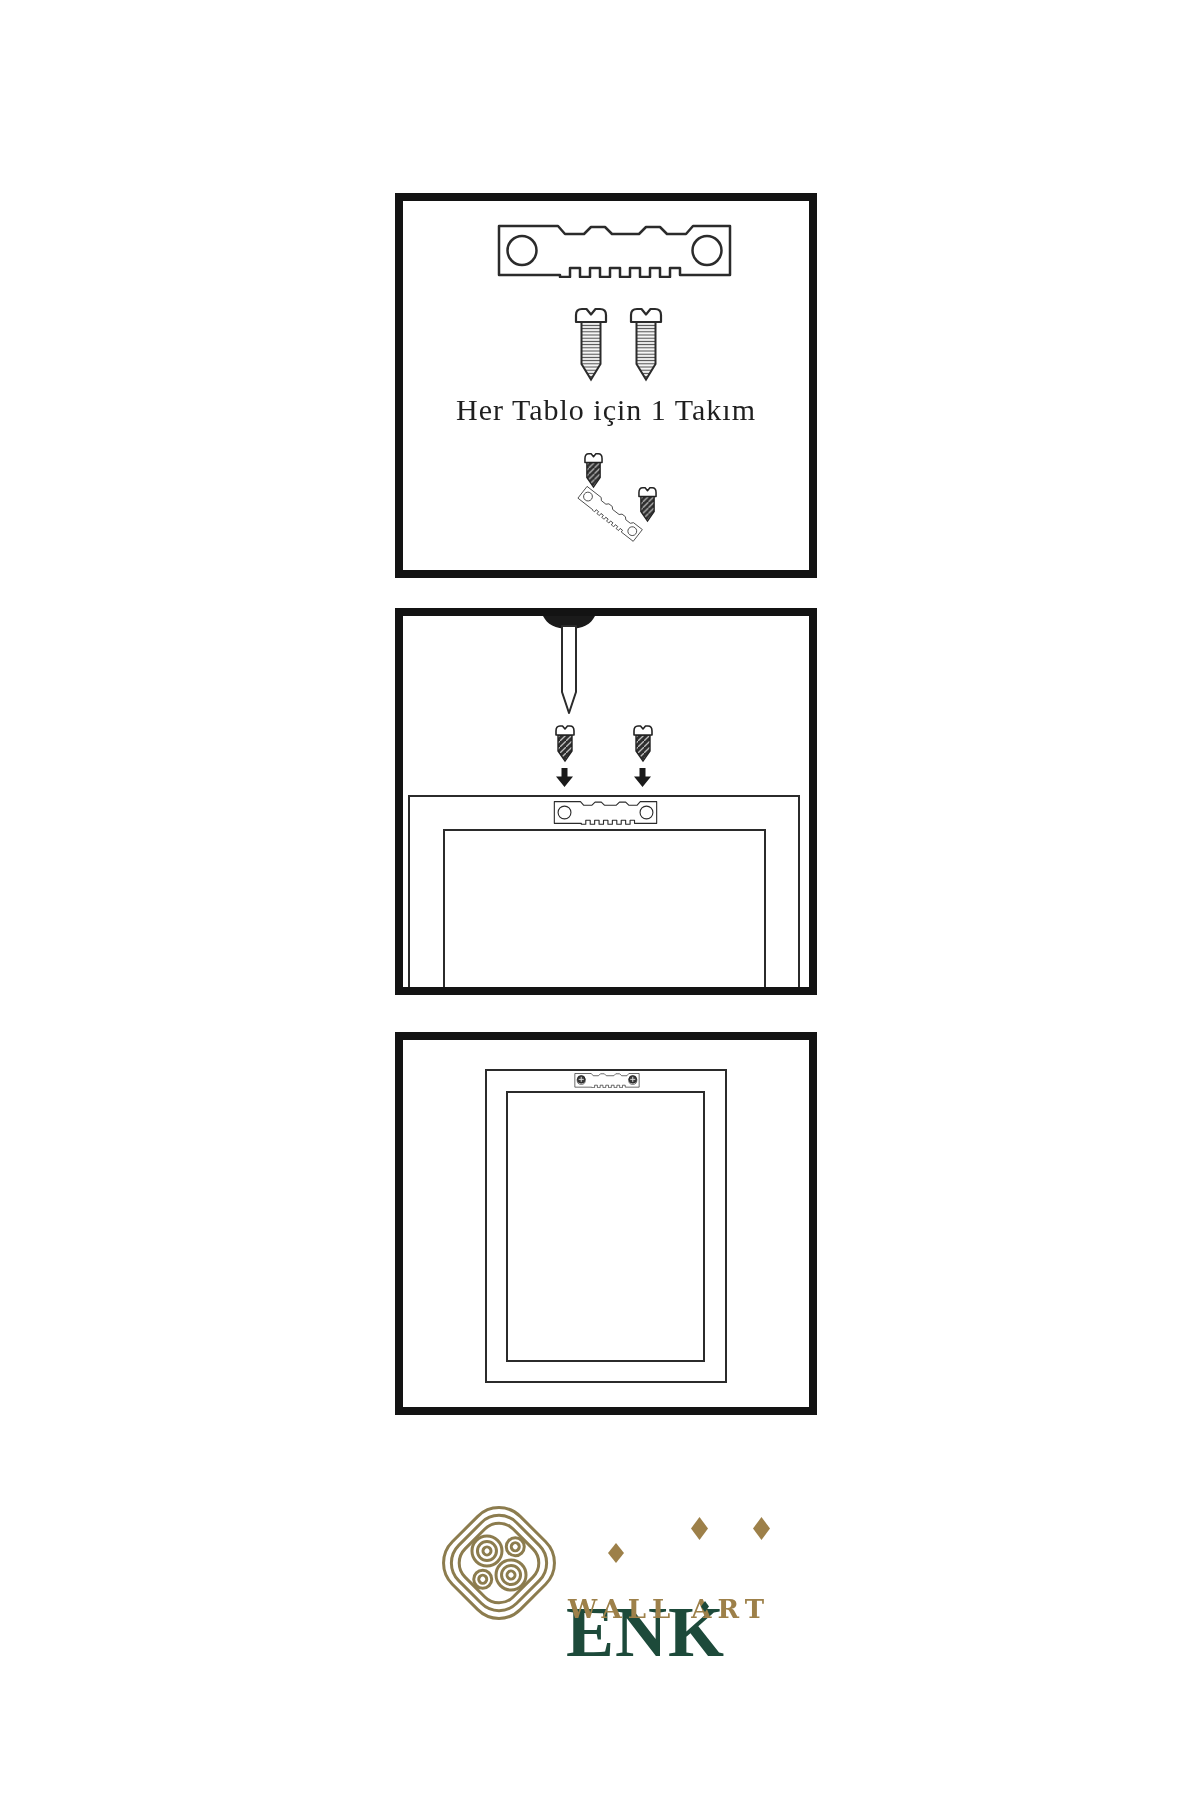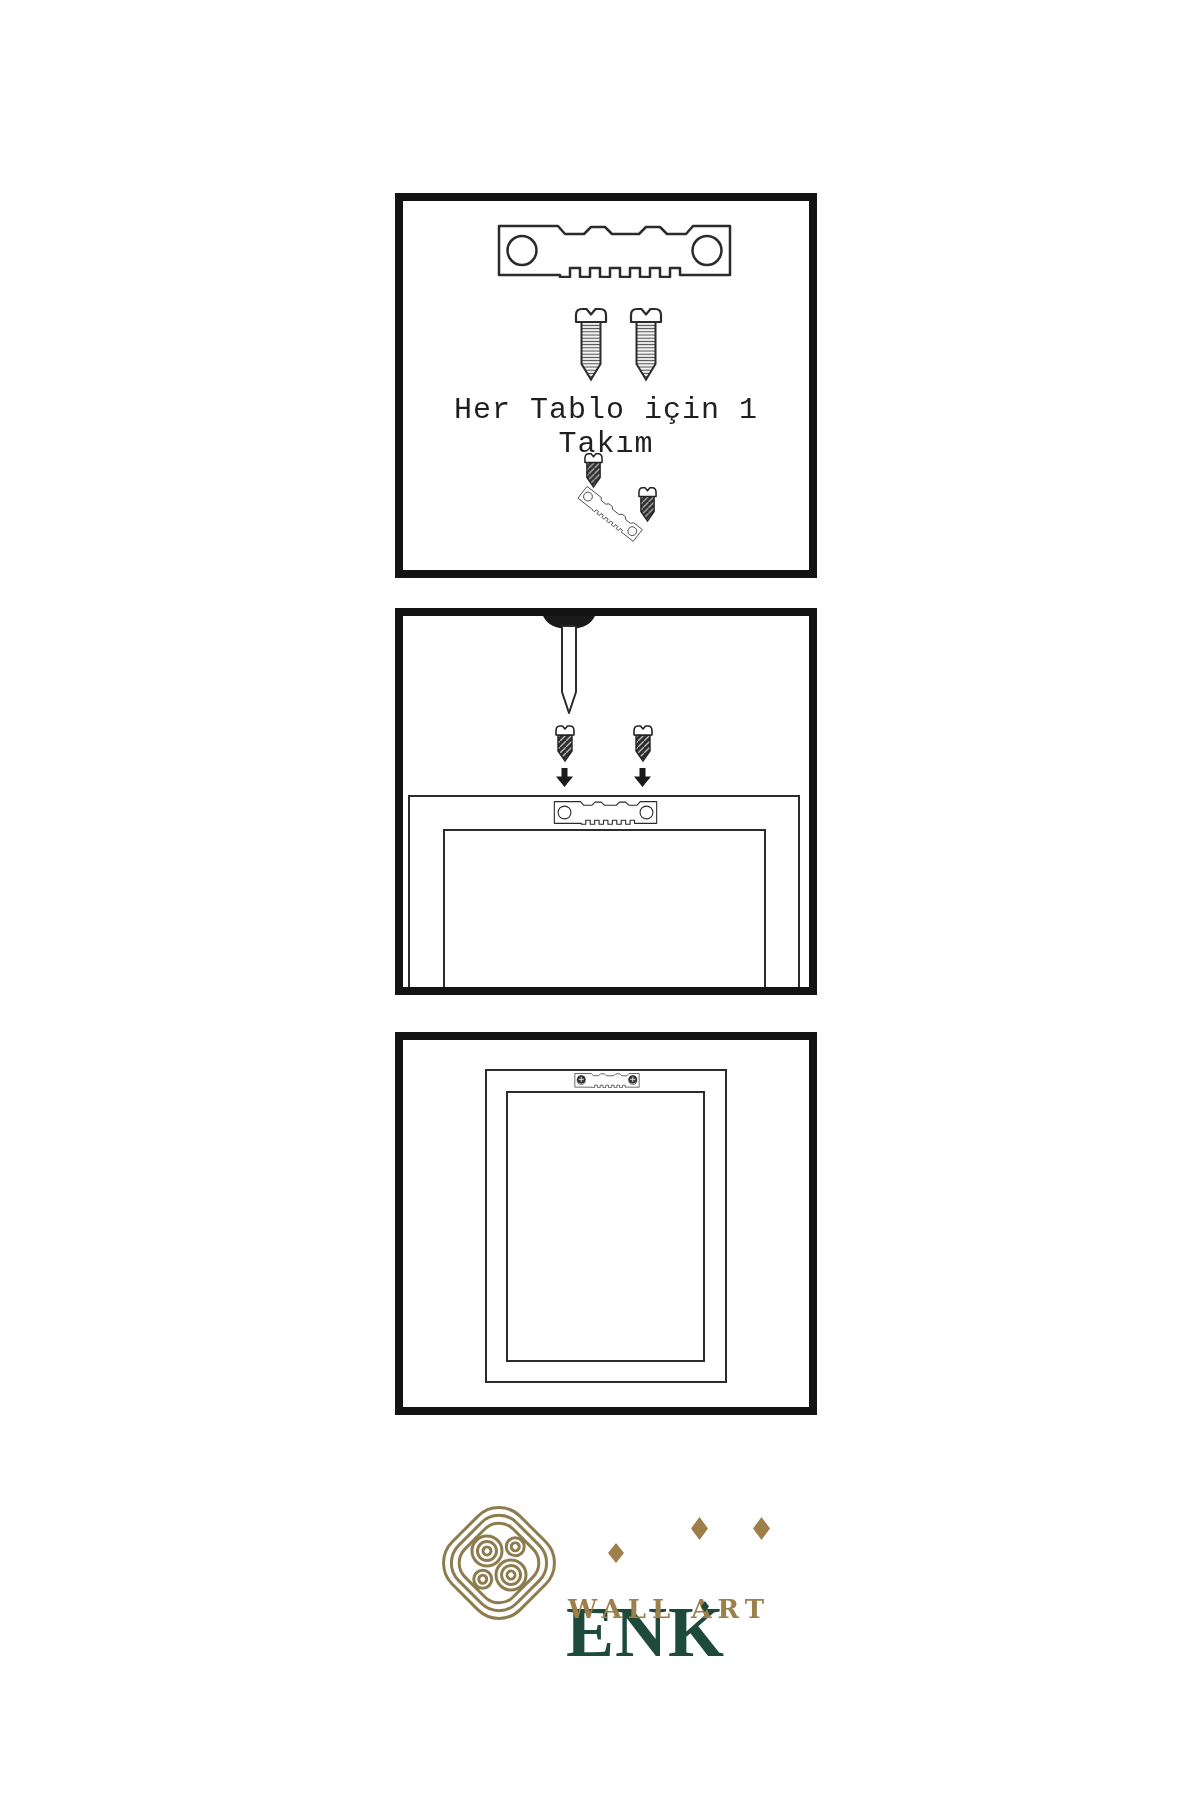--- a/index.html
+++ b/index.html
@@ -2,21 +2,21 @@
 <html style="--green: #1d4a3a; --gold: #9d8049; --knot_gold: #8c7c4e;"><head>
 <meta charset="utf-8">
 <style>
   html,body{margin:0;padding:0;}
   body{
     width:1200px;height:1800px;position:relative;background:#ffffff;
     font-family:"Liberation Serif", serif;overflow:hidden;
   }
   .panel{
     position:absolute;left:395px;width:422px;background:#ffffff;
-    border:8px solid #131313;box-sizing:border-box;overflow:hidden;font-family:Liberation Mono, monospace;
+    border:8px solid #131313;box-sizing:border-box;overflow:hidden;
   }
   #panel-1{top:193px;height:385px;}
   #panel-2{top:608px;height:387px;}
   #panel-3{top:1032px;height:383px;}
   .abs{position:absolute;}
   .caption{
     position:absolute;left:0;right:0;text-align:center;
     font-size:30px;font-weight:400;color:#1f1f1f;letter-spacing:1px;
   }
   .frame-rect{position:absolute;box-sizing:border-box;background:transparent;}

